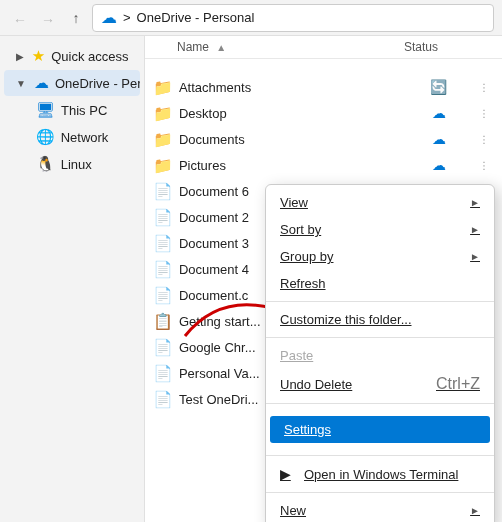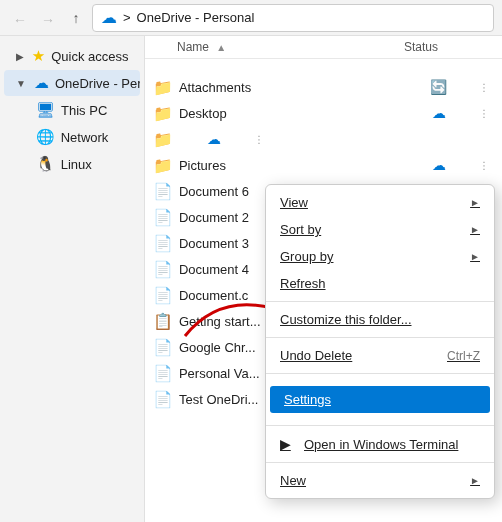--- a/index.html
+++ b/index.html
@@ -151,21 +151,21 @@
     }
     .menu-item.highlighted {
       background: #0078d4;
       color: white;
       border-radius: 3px;
       margin: 12px 4px;
     }
     .menu-item.disabled-item { color: #aaa; cursor: default; }
     .menu-separator { height: 1px; background: #e0e0e0; margin: 4px 0; }
     .menu-arrow { font-size: 10px; color: #555; }
-    .menu-shortcut { font-size: 12px; color: #777; }
+    .menu-shortcut { font-size: 16px; color: #777; }
     .menu-icon { width: 20px; margin-right: 4px; font-size: 14px; }
     .menu-left { display: flex; align-items: center; }
 
     
     .watermark {
       position: absolute;
       bottom: 60px;
       right: 10px;
       font-size: 11px;
       color: rgba(0,0,0,0.25);
@@ -247,20 +247,21 @@
         <span class="file-more">⋮</span>
       </div>
       <div class="file-item">
         <span class="file-icon folder-icon">📁</span>
         <span class="file-name">Desktop</span>
         <span class="file-status" style="color:#0078d4">☁</span>
         <span class="file-more">⋮</span>
       </div>
       <div class="file-item">
         <span class="file-icon folder-icon">📁</span>
+        <span class="file-name">Documents</span>
         <span class="file-status" style="color:#0078d4">☁</span>
         <span class="file-more">⋮</span>
       </div>
       <div class="file-item">
         <span class="file-icon folder-icon">📁</span>
         <span class="file-name">Pictures</span>
         <span class="file-status" style="color:#0078d4">☁</span>
         <span class="file-more">⋮</span>
       </div>
 
@@ -349,20 +350,23 @@
         <span class="menu-arrow">►</span>
       </div>
       <div class="menu-item">
         <span>Refresh</span>
       </div>
       <div class="menu-separator"></div>
       <div class="menu-item">
         <span>Customize this folder...</span>
       </div>
       <div class="menu-separator"></div>
+      <div class="menu-item disabled-item">
+        <span>Paste</span>
+      </div>
       <div class="menu-item">
         <span class="menu-left">
           <span>Undo Delete</span>
         </span>
         <span class="menu-shortcut">Ctrl+Z</span>
       </div>
       <div class="menu-separator"></div>
       <div class="menu-item highlighted">
         <span>Settings</span>
       </div>

